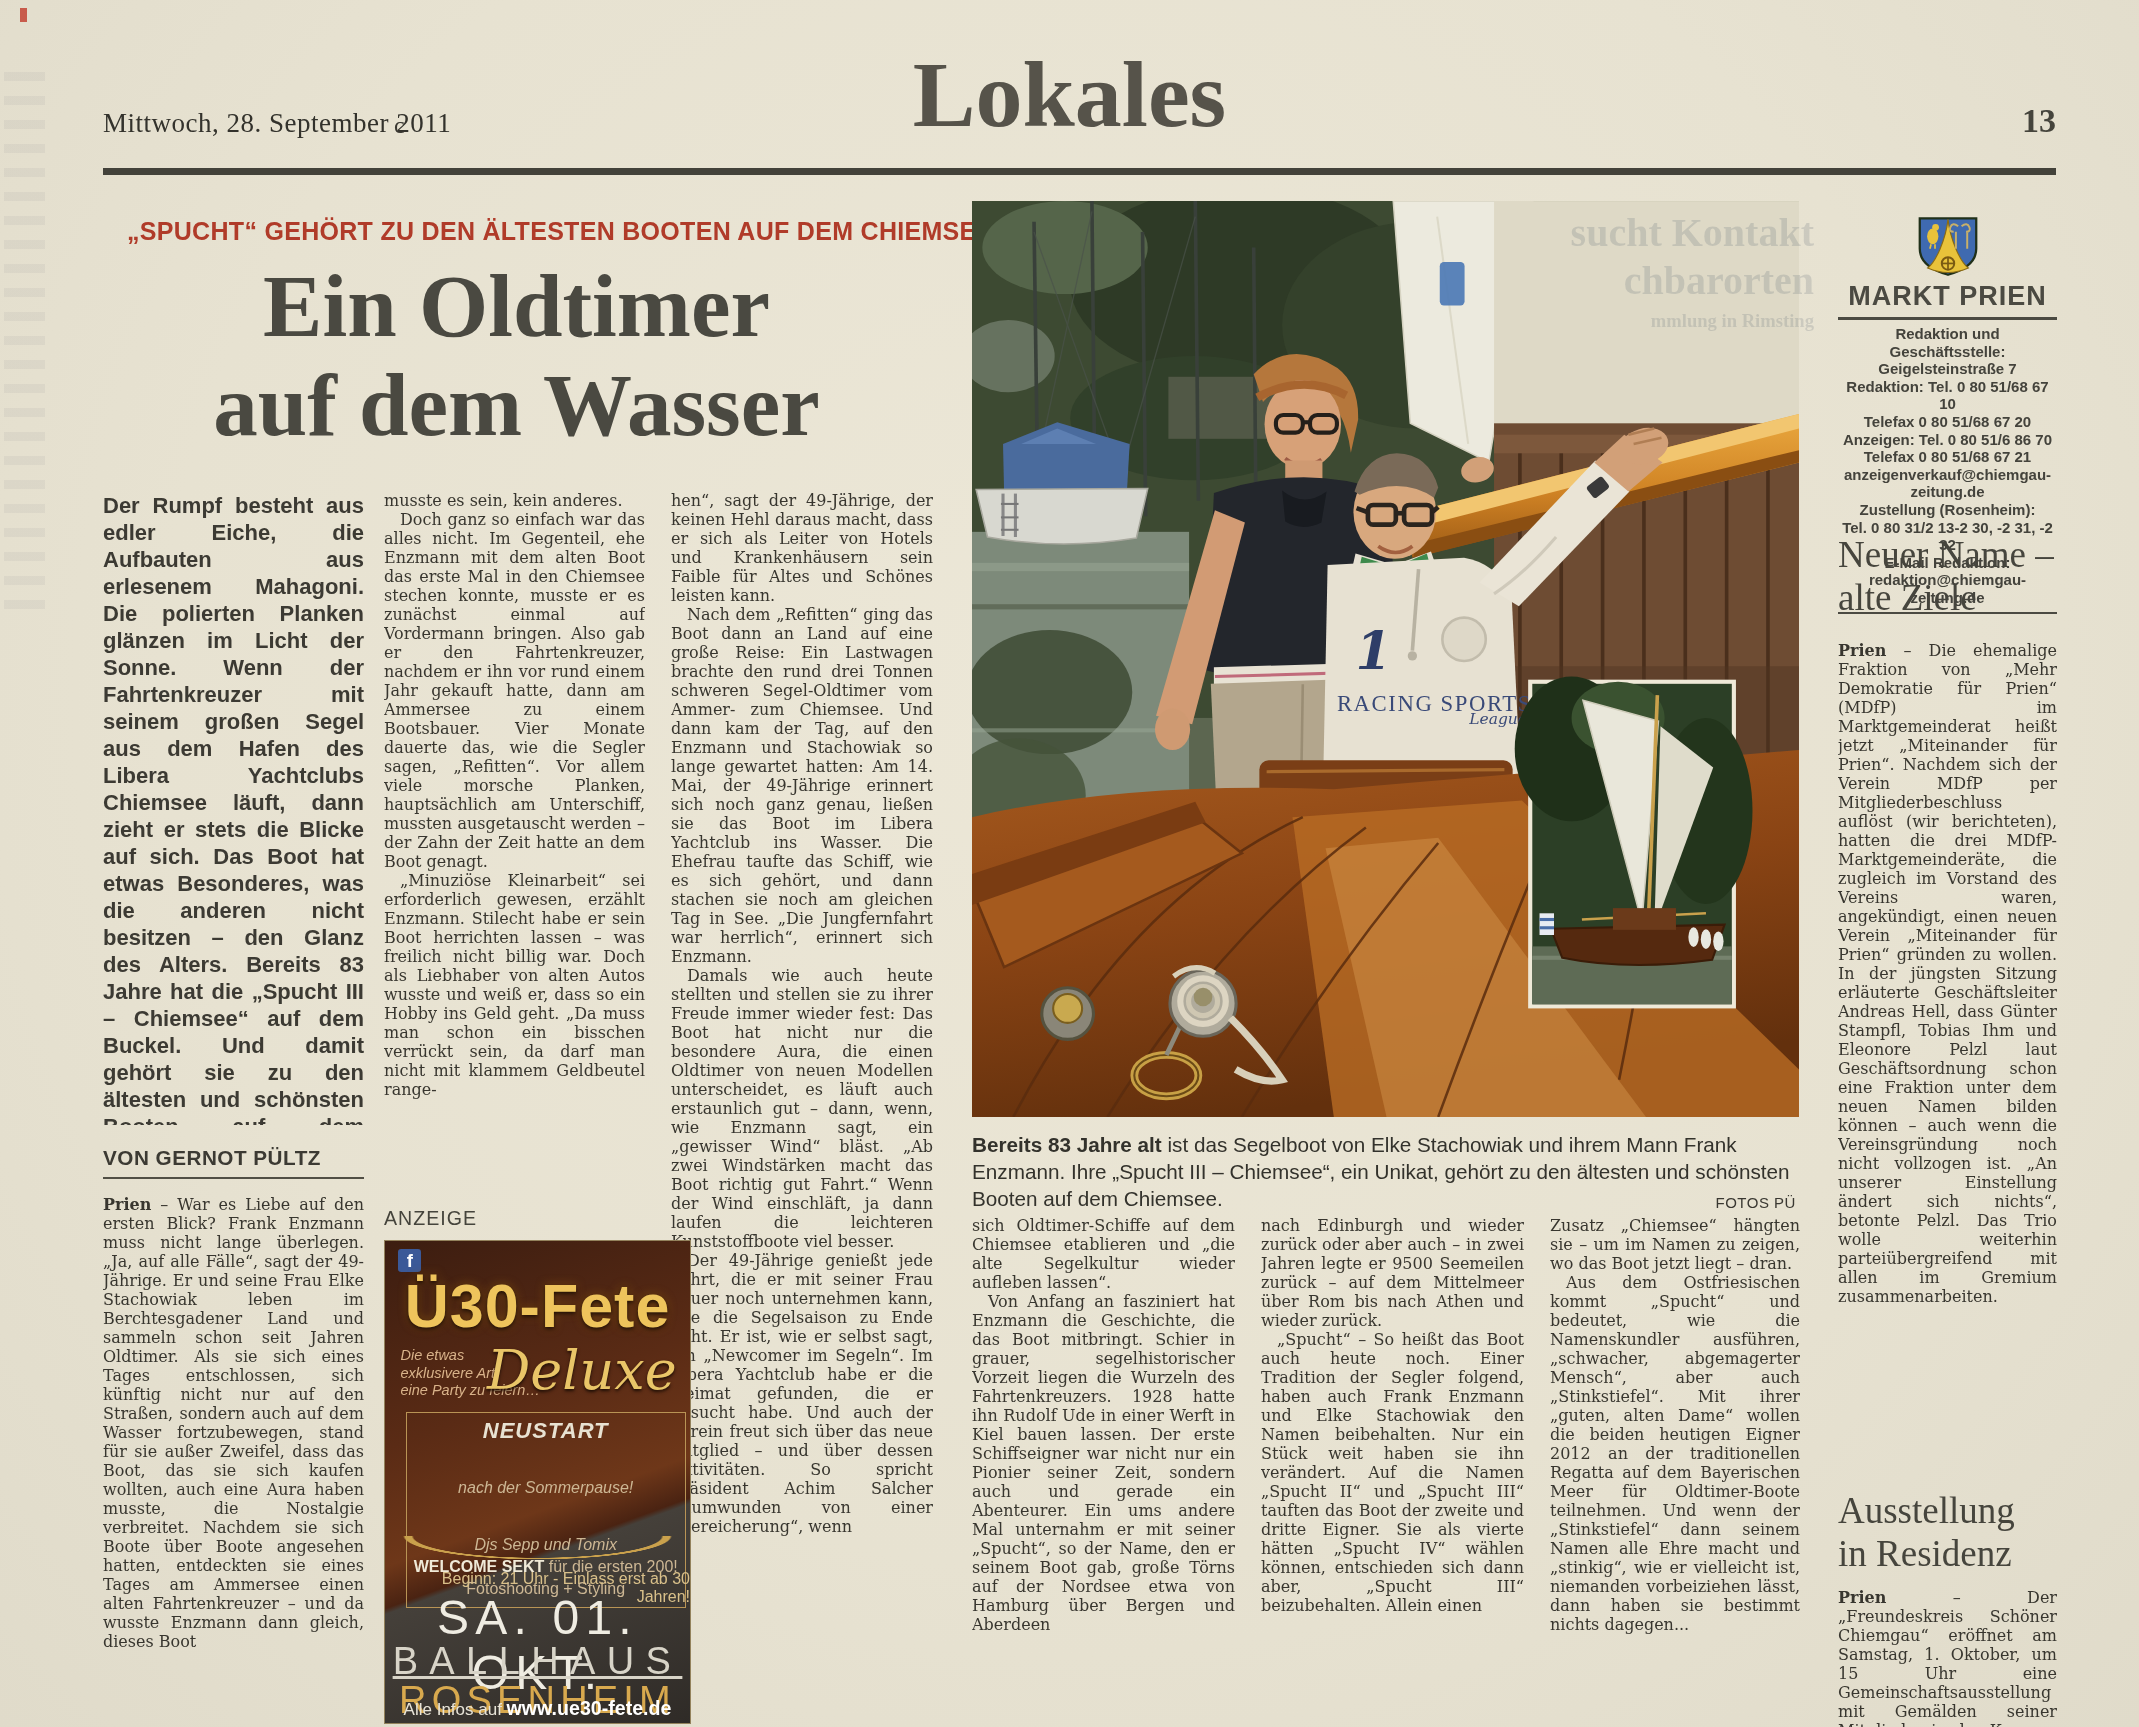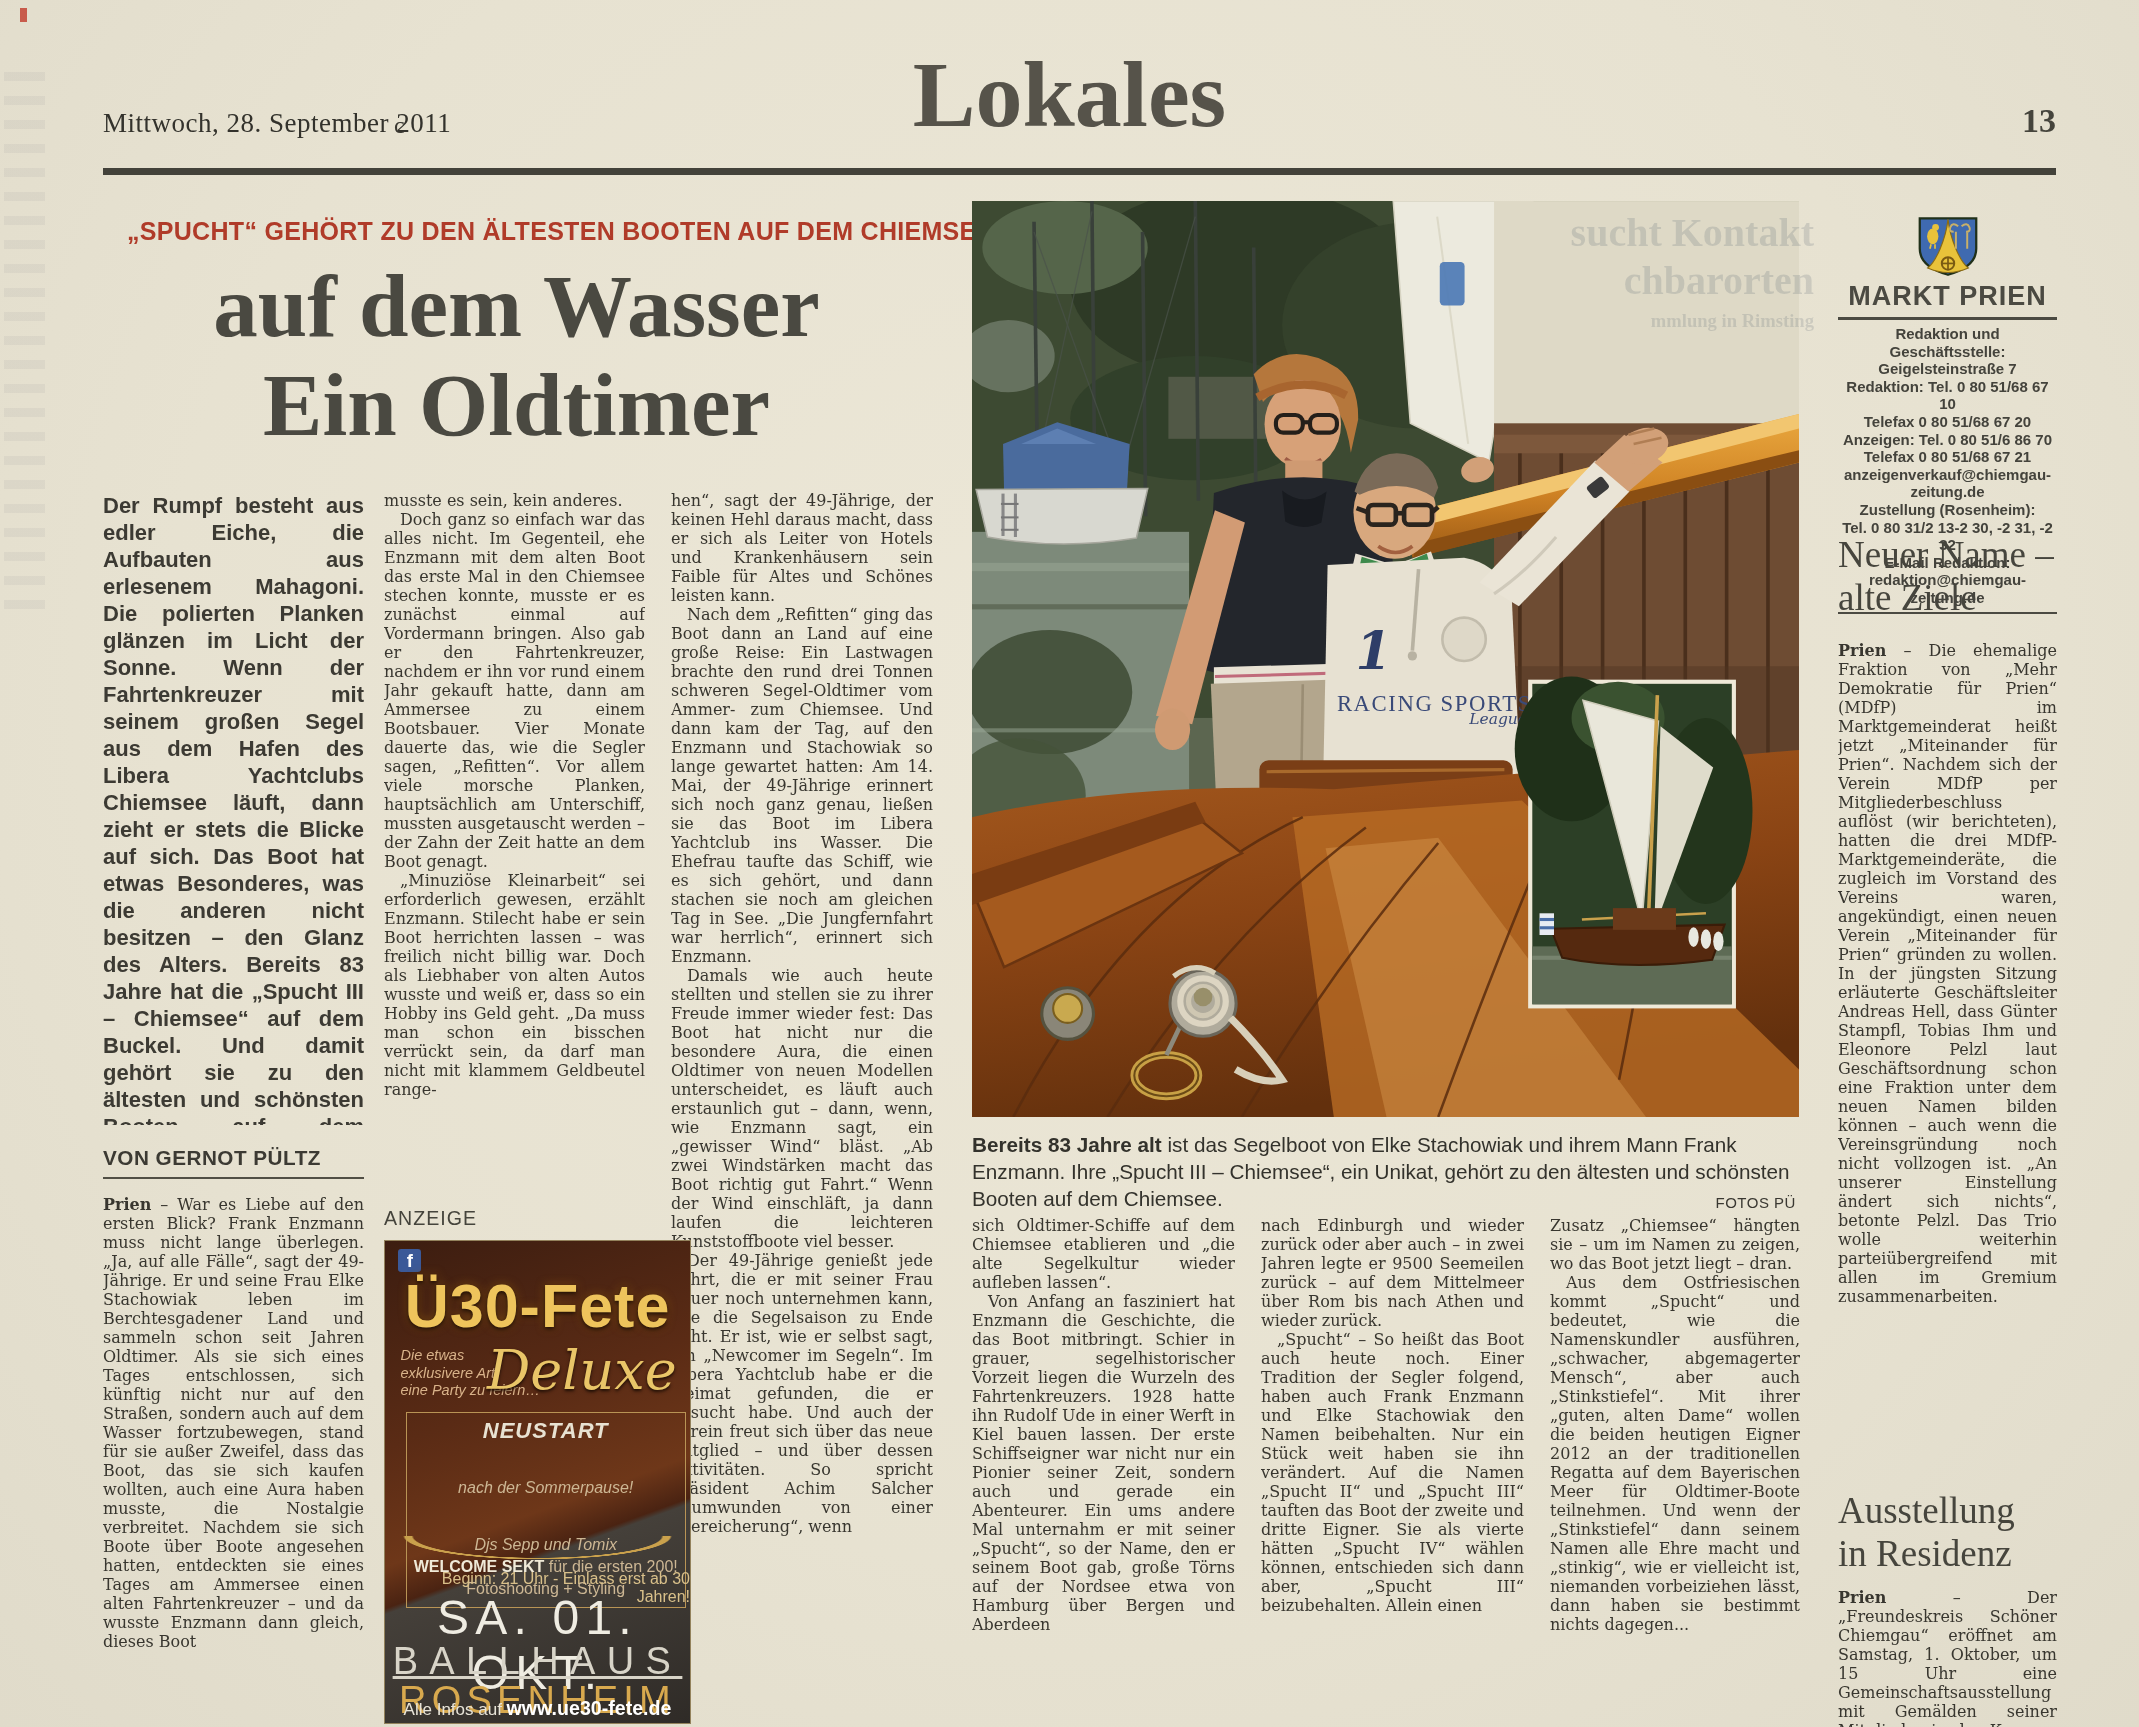--- a/index.html
+++ b/index.html
@@ -89,22 +89,22 @@
   <div class="abs printmark"></div>
   <div class="abs ghost-left"></div>
   <div class="abs date">Mittwoch, 28. September 2011</div>
   <div class="abs edmark">c</div>
   <div class="abs section">Lokales</div>
   <div class="abs pageno">13</div>
   <div class="abs toprule"></div>
 
   <div class="abs kicker"><span>„SPUCHT“ GEHÖRT ZU DEN ÄLTESTEN BOOTEN AUF DEM CHIEMSEE</span> <span class="kicker-dots">···</span></div>
   <div class="abs headline">
+    <div>Ein Oldtimer</div>
     <div>auf dem Wasser</div>
-    <div>Ein Oldtimer</div>
   </div>
 
   <div class="abs intro prewrap">Der Rumpf besteht aus edler Eiche, die Aufbauten aus erlesenem Mahagoni. Die polierten Planken glänzen im Licht der Sonne. Wenn der Fahrtenkreuzer mit seinem großen Segel aus dem Hafen des Libera Yachtclubs Chiemsee läuft, dann zieht er stets die Blicke auf sich. Das Boot hat etwas Besonderes, was die anderen nicht besitzen – den Glanz des Alters. Bereits 83 Jahre hat die „Spucht III – Chiemsee“ auf dem Buckel. Und damit gehört sie zu den ältesten und schönsten Booten auf dem Bayerischen Meer.</div>
   <div class="abs byline">VON GERNOT PÜLTZ</div>
   <div class="abs serifbody col1"><span class="lead">Prien</span><span class="prewrap"> – War es Liebe auf den ersten Blick? Frank Enzmann muss nicht lange überlegen. „Ja, auf alle Fälle“, sagt der 49-Jährige. Er und seine Frau Elke Stachowiak leben im Berchtesgadener Land und sammeln schon seit Jahren Oldtimer. Als sie sich eines Tages entschlossen, sich künftig nicht nur auf den Straßen, sondern auch auf dem Wasser fortzubewegen, stand für sie außer Zweifel, dass das Boot, das sie sich kaufen wollten, auch eine Aura haben musste, die Nostalgie verbreitet. Nachdem sie sich Boote über Boote angesehen hatten, entdeckten sie eines Tages am Ammersee einen alten Fahrtenkreuzer – und da wusste Enzmann dann gleich, dieses Boot</span></div>
 
   <div class="abs serifbody col2 prewrap">musste es sein, kein anderes.
  Doch ganz so einfach war das alles nicht. Im Gegenteil, ehe Enzmann mit dem alten Boot das erste Mal in den Chiemsee stechen konnte, musste er es zunächst einmal auf Vordermann bringen. Also gab er den Fahrtenkreuzer, nachdem er ihn vor rund einem Jahr gekauft hatte, dann am Ammersee zu einem Bootsbauer. Vier Monate dauerte das, wie die Segler sagen, „Refitten“. Vor allem viele morsche Planken, hauptsächlich am Unterschiff, mussten ausgetauscht werden – der Zahn der Zeit hatte an dem Boot genagt.
  „Minuziöse Kleinarbeit“ sei erforderlich gewesen, erzählt Enzmann. Stilecht habe er sein Boot herrichten lassen – was freilich nicht billig war. Doch als Liebhaber von alten Autos wusste und weiß er, dass so ein Hobby ins Geld geht. „Da muss man schon ein bisschen verrückt sein, da darf man nicht mit klammem Geldbeutel range-</div>
   <div class="abs serifbody col3 prewrap">hen“, sagt der 49-Jährige, der keinen Hehl daraus macht, dass er sich als Leiter von Hotels und Krankenhäusern sein Faible für Altes und Schönes leisten kann.

